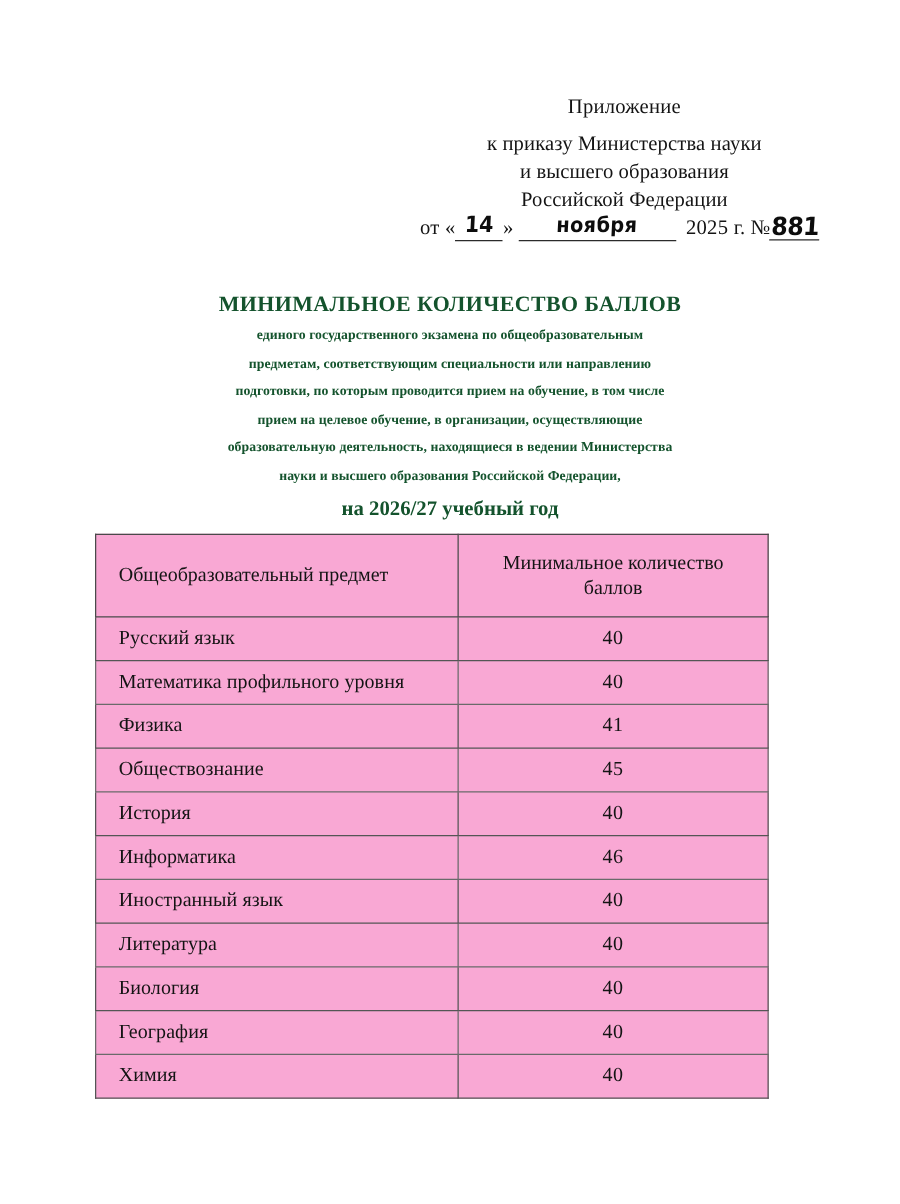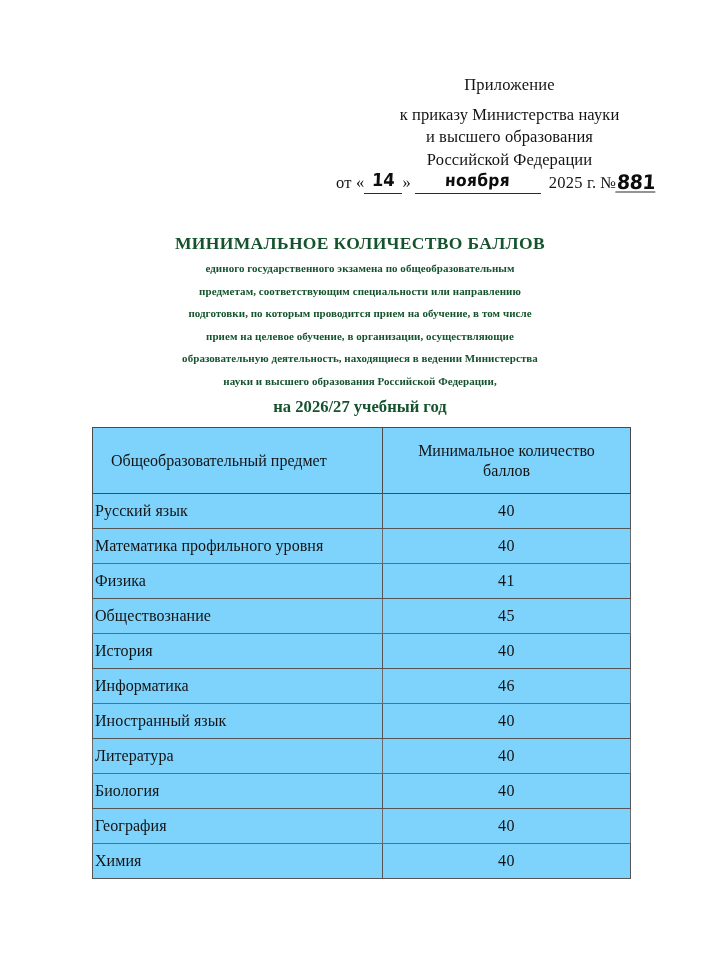--- a/index.html
+++ b/index.html
@@ -18,21 +18,21 @@
 
   .page {
     position: absolute;
     inset: 0;
     background: #ffffff;
   }
 
   
   .appendix-header {
     position: absolute;
-    left: 332px;
+    left: 322px;
     top: 74px;
     width: 355px;
     text-align: center;
     font-size: 16.5px;
     line-height: 22.5px;
     color: #141414;
   }
   .appendix-header .line-appendix {
     letter-spacing: .2px;
   }
@@ -116,26 +116,26 @@
   }
   .doc-title .t-year {
     font-size: 16.6px;
     line-height: 22.6px;
     margin-top: 3px;
   }
 
   
   .score-table {
     position: absolute;
-    left: 92px;
+    left: 76px;
     top: 427px;
     width: 538px;
     border-collapse: collapse;
     table-layout: fixed;
-    background: #7dd3fc;
+    background: #f9a8d4;
   }
   .score-table col.c-subject { width: 290px; }
   .score-table col.c-score   { width: 248px; }
 
   .score-table th,
   .score-table td {
     border: 1.1px solid #4a4a4a;
     color: #141414;
     font-weight: 400;
   }
@@ -153,21 +153,21 @@
   .score-table thead th.h-score {
     text-align: center;
   }
   .score-table tbody td {
     height: 34px;
     font-size: 16px;
     padding: 0 8px;
   }
   .score-table tbody td.cell-subject {
     text-align: left;
-    padding-left: 2px;
+    padding-left: 18px;
     letter-spacing: .05px;
   }
   .score-table tbody td.cell-score {
     text-align: center;
     letter-spacing: .4px;
   }
 
   
   .score-table tbody tr:nth-child(odd) td { border-color: #555; }
   .score-table tbody tr:nth-child(even) td { border-color: #6a6a6a; }

